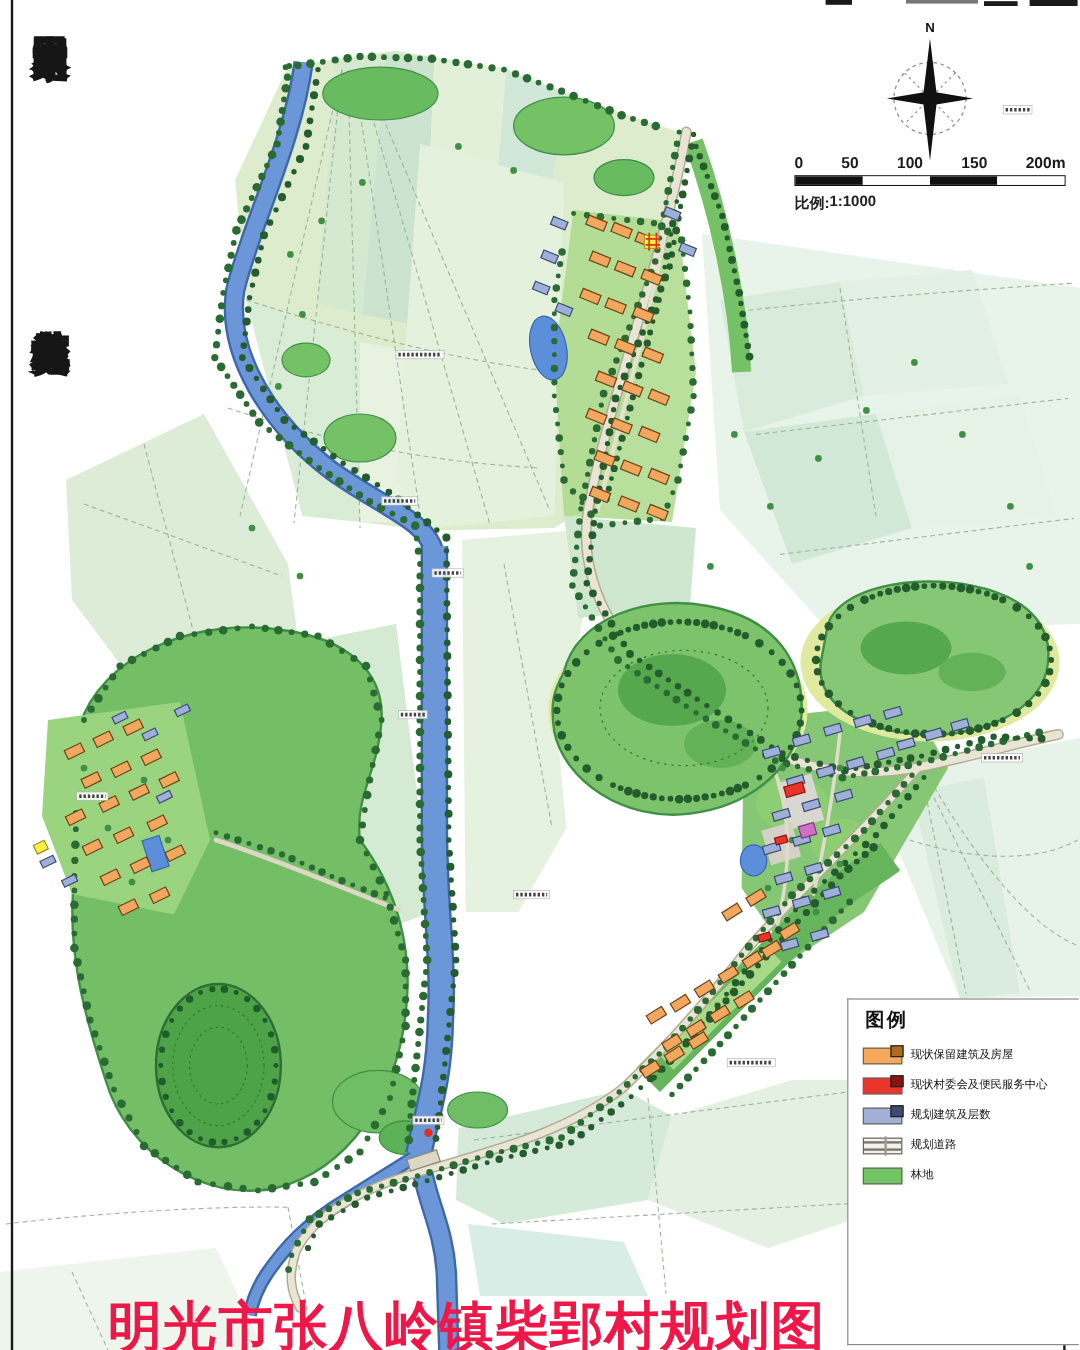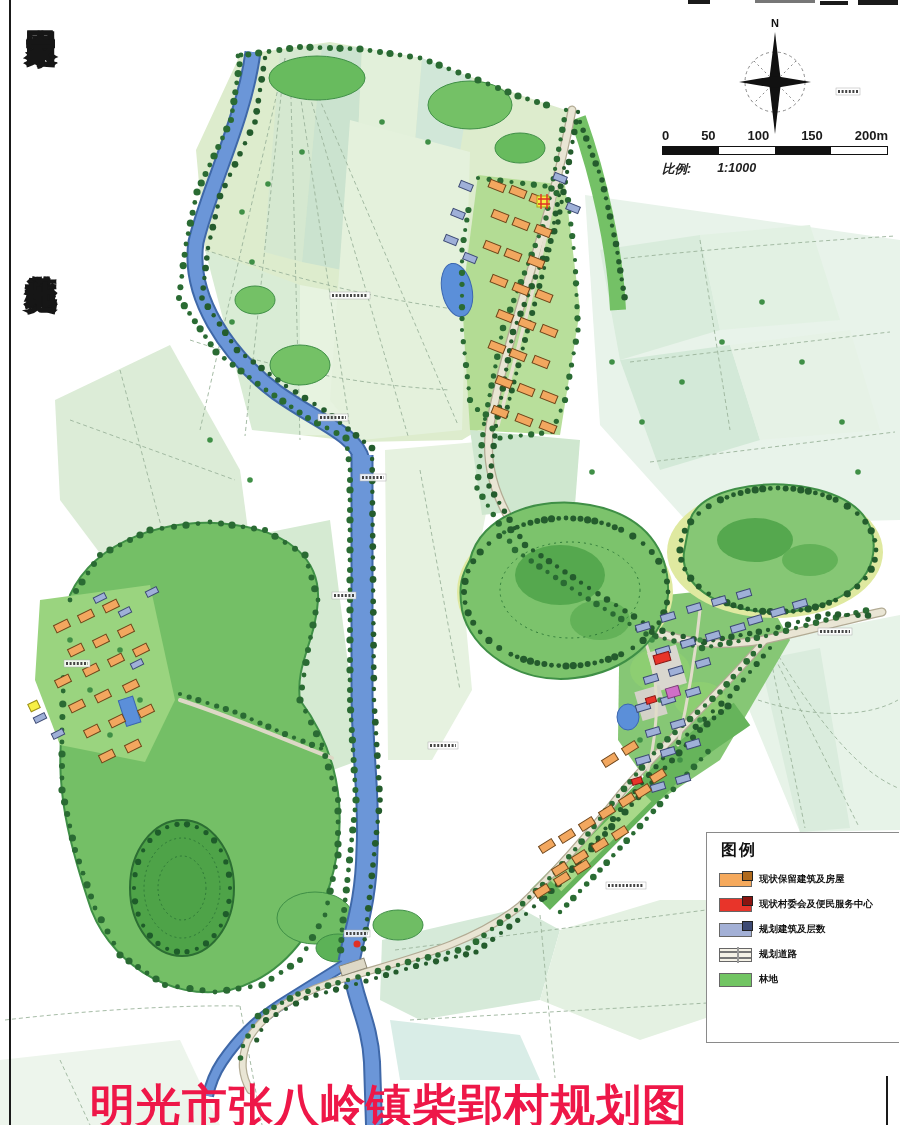--- a/index.html
+++ b/index.html
@@ -14,33 +14,33 @@
   #slogan2{top:252px;}
   
   #compass{position:absolute;left:728px;top:16px;width:94px;height:122px;}
   
   #scalebar{position:absolute;left:662px;top:128px;width:226px;}
   #ticks{display:flex;justify-content:space-between;font-size:13px;font-weight:bold;color:#1a1a1a;}
   #bar{margin-top:3px;height:7px;border:1px solid #111;display:flex;}
   #bar div{flex:1;}
   #bar div:nth-child(odd){background:#111;}
   #bar div:nth-child(even){background:#fff;}
-  #ratio{margin-top:6px;font-size:12.5px;font-weight:bold;color:#222;display:flex;gap:26px;font-style:italic;}
+  #ratio{margin-top:6px;font-size:12.5px;font-weight:bold;color:#222;display:flex;}
   
-  #legend{position:absolute;left:706px;top:832px;width:193px;height:211px;box-sizing:border-box;
+  #legend{position:absolute;left:706px;top:832px;width:193px;height:289px;box-sizing:border-box;
     background:#fff;border:1.5px solid #8a8a8a;border-right:none;padding:7px 4px 0 12px;}
   #legend h3{margin:0 0 6px 2px;font-size:16px;color:#111;letter-spacing:2px;}
   .lrow{display:flex;align-items:center;gap:7px;height:25px;}
   .sw{width:33px;height:14px;border:1px solid #666;position:relative;flex:0 0 auto;box-sizing:border-box;}
   .sw .mark{position:absolute;right:-2px;top:-3px;width:9px;height:8px;border:1px solid #222;}
   .sw.road{background:#f4f1e6;}
   .sw.road i{position:absolute;left:0;right:0;height:2px;background:#777;}
   .sw.road i.t{top:2px;} .sw.road i.b{bottom:2px;}
   .sw.road i.v{left:55%;top:-2px;bottom:-2px;width:2px;height:auto;background:#999;}
-  .llab{font-size:9.5px;font-weight:bold;color:#111;white-space:nowrap;}
+  .llab{font-size:9.5px;font-weight:normal;color:#111;white-space:nowrap;}
   
   #main-title{position:absolute;left:90px;top:1076px;font-size:45px;font-weight:bold;
     color:#ee1748;white-space:nowrap;letter-spacing:1px;}
 </style>
 </head>
 <body>
 
 <svg id="map" width="900" height="1125" viewBox="0 0 900 1125">
   <g>
 

